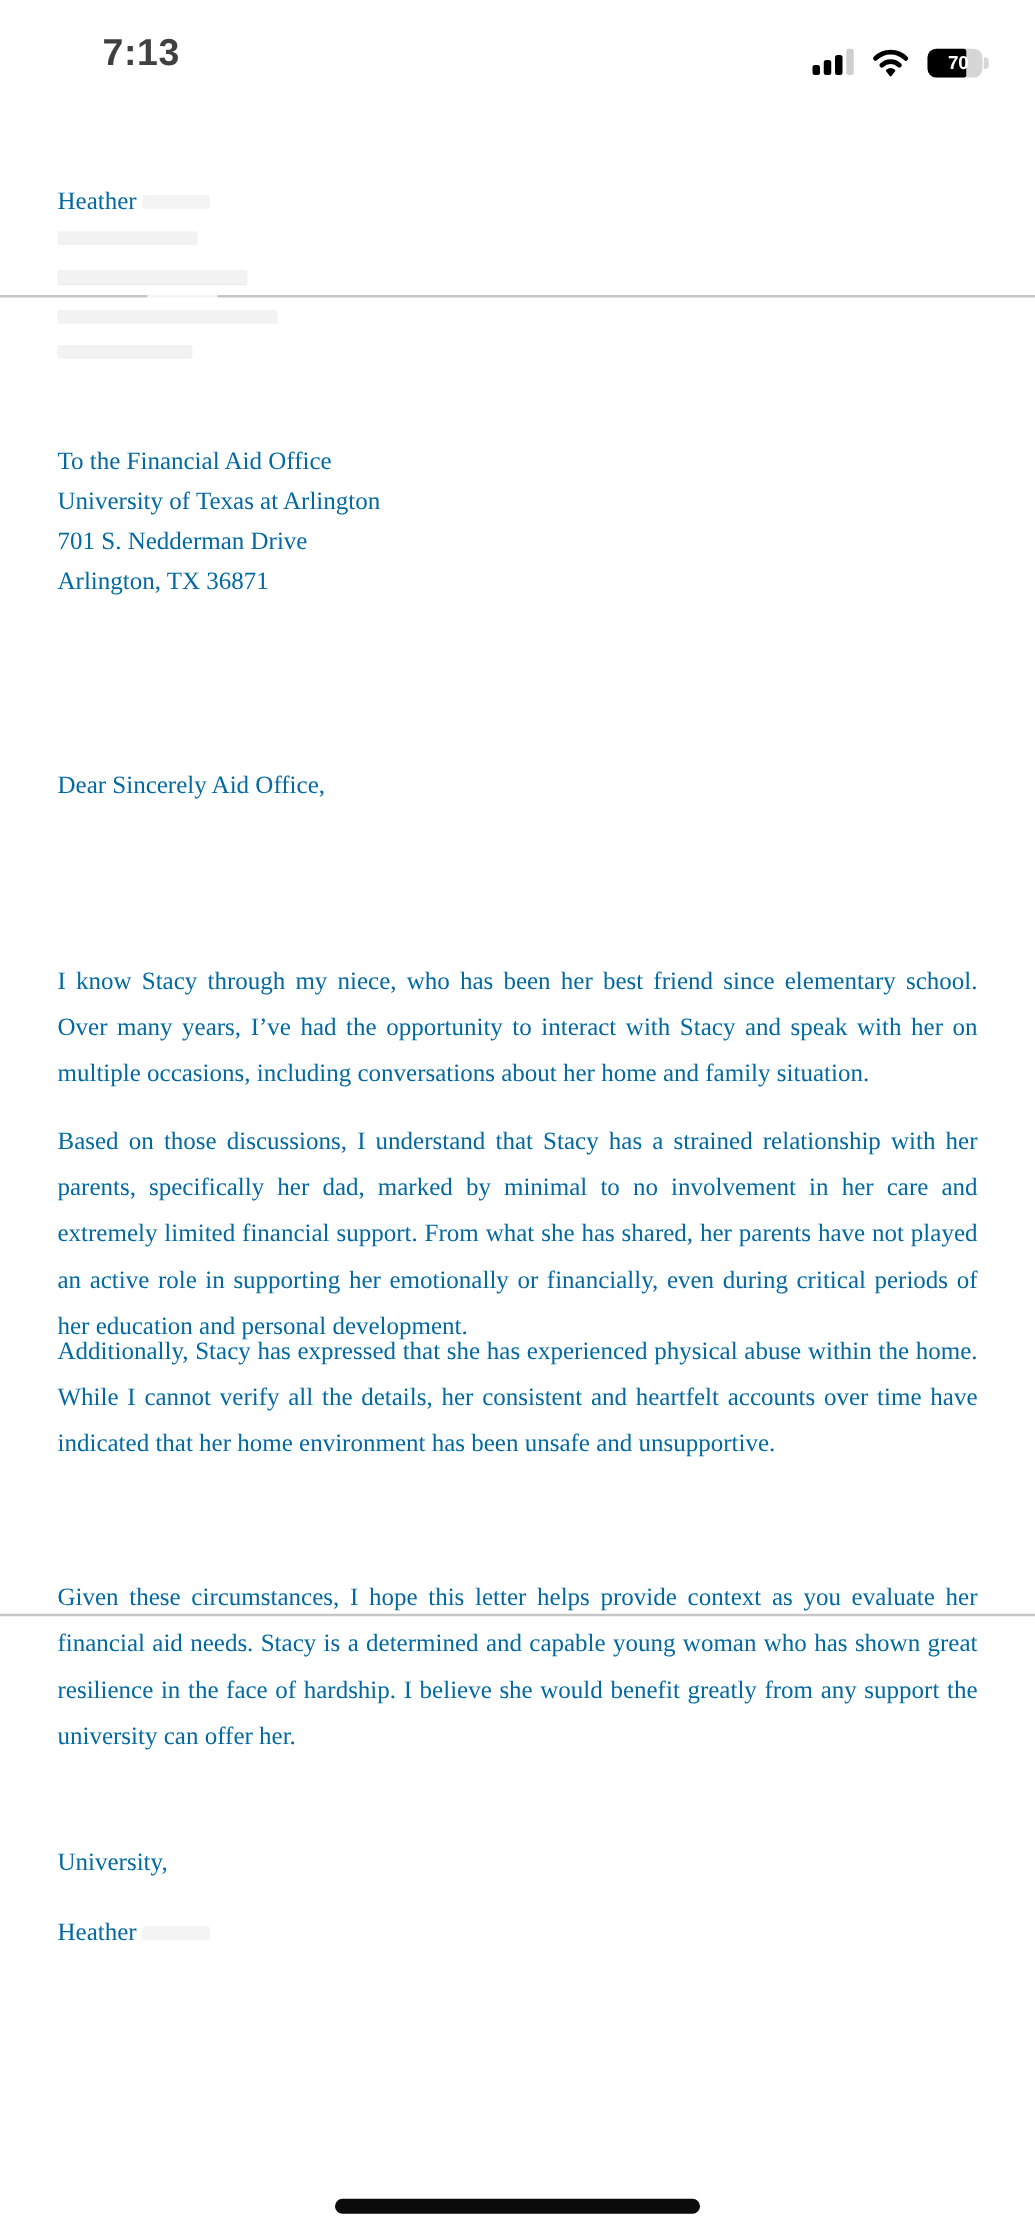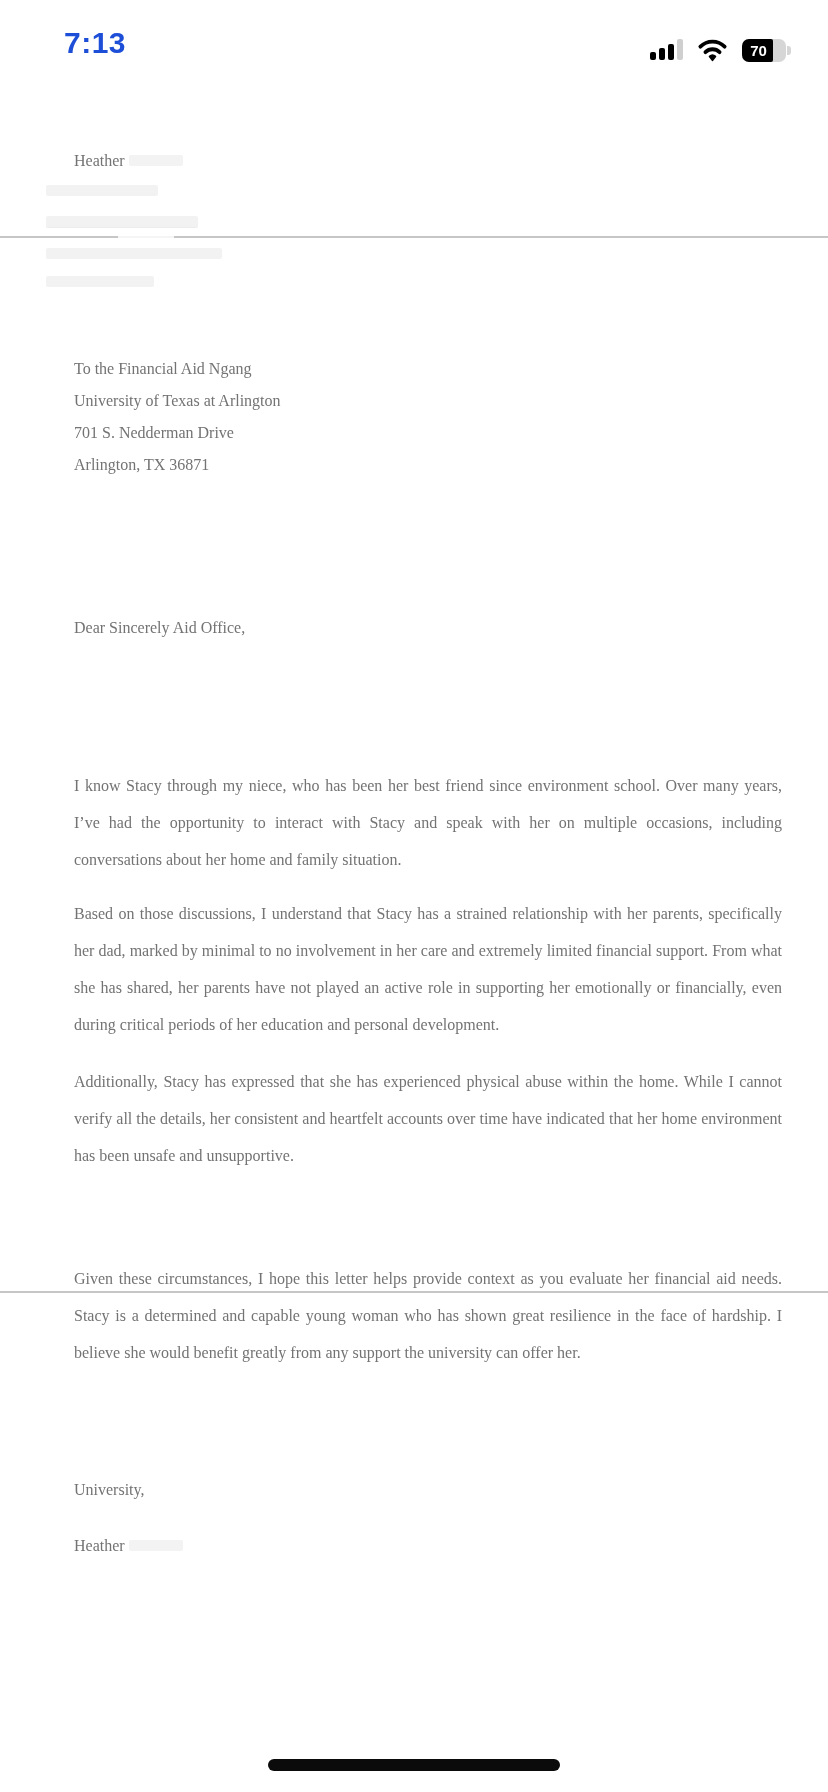--- a/index.html
+++ b/index.html
@@ -4,46 +4,46 @@
 <style>
   html,body{margin:0;padding:0;}
   body{
     width:828px;height:1792px;position:relative;background:#ffffff;
     font-family:"Liberation Serif","DejaVu Serif",serif;color:#111;
     overflow:hidden;
   }
   
   .status-bar{position:absolute;top:0;left:0;width:828px;height:100px;background:#fff;}
   .status-time{
-    position:absolute;left:64px;top:26px;width:80px;text-align:left;
+    position:absolute;left:64px;top:26px;width:80px;text-align:right;
     font-family:"Liberation Sans","DejaVu Sans",sans-serif;
-    font-size:30px;font-weight:700;color:#1d4ed8;letter-spacing:0.5px;
+    font-size:30px;font-weight:700;color:#404040;letter-spacing:0.5px;
   }
   .status-icons{position:absolute;right:42px;top:36px;height:26px;display:flex;align-items:flex-end;gap:14px;}
   .signal{display:flex;align-items:flex-end;gap:3px;height:24px;padding-bottom:2px;}
   .signal .bar{width:6px;border-radius:2px;background:#000;}
   .signal .b1{height:8px;}
   .signal .b2{height:12px;}
   .signal .b3{height:16px;}
   .signal .b4{height:21px;background:#cfcfcf;}
   .wifi{width:31px;height:24px;}
   .battery{position:relative;width:44px;height:23px;border-radius:7px;background:#d6d6d6;overflow:visible;}
   .battery .fill{position:absolute;left:0;top:0;bottom:0;width:31px;background:#000;border-radius:7px 2px 2px 7px;}
   .battery .pct{
-    position:absolute;left:0;top:0;width:33px;height:23px;line-height:23px;text-align:center;
+    position:absolute;left:0;top:0;width:33px;height:23px;line-height:23px;text-align:right;
     font-family:"Liberation Sans","DejaVu Sans",sans-serif;font-size:15px;font-weight:700;color:#fff;
   }
   .battery .tip{position:absolute;right:-5px;top:7px;width:4px;height:9px;border-radius:0 3px 3px 0;background:#d6d6d6;}
   
   .page-line{position:absolute;left:0;right:0;height:2px;background:#c6c6c6;}
   .page-line-1{top:136px;}
   .page-line-2{top:1191px;}
   .line-gap{position:absolute;left:118px;top:134px;width:56px;height:6px;background:rgba(255,255,255,0.82);}
   
-  .doc-abs{position:absolute;left:46px;right:46px;font-size:16px;color:#737373;margin-left:28px;}
+  .doc-abs{position:absolute;left:46px;right:46px;font-size:20px;color:#0369a1;}
   .single{line-height:20px;}
   .addr-line{line-height:32px;}
   .para{line-height:37px;text-align:justify;}
   
   .redacted{position:absolute;left:46px;height:11px;background:#f2f2f2;border-radius:2px;filter:blur(0.4px);}
   .red-1{top:185px;width:112px;}
   .red-2{top:216px;width:152px;border-bottom:1px solid #ececec;}
   .red-3{top:248px;width:176px;}
   .red-4{top:276px;width:108px;}
   .redacted-inline{display:inline-block;width:54px;height:11px;background:#f3f3f3;border-radius:2px;vertical-align:baseline;filter:blur(0.4px);}
@@ -89,30 +89,30 @@
     <span>Heather</span>
     <span class="redacted-inline"></span>
   </div>
 
   <div class="redacted red-1" style="top:85px;"></div>
   <div class="redacted red-2" style="top:116px;"></div>
   <div class="redacted red-3" style="top:148px;"></div>
   <div class="redacted red-4" style="top:176px;"></div>
 
   <div class="doc-abs" style="top:253px;">
-    <div class="addr-line">To the Financial Aid Ngang</div>
+    <div class="addr-line">To the Financial Aid Office</div>
     <div class="addr-line">University of Texas at Arlington</div>
     <div class="addr-line">701 S. Nedderman Drive</div>
     <div class="addr-line">Arlington, TX 36871</div>
   </div>
 
 
   <div class="doc-abs single" style="top:518px;">Dear Sincerely Aid Office,</div>
 
-  <div class="doc-abs para" style="top:667px;">I know Stacy through my niece, who has been her best friend since environment school. Over many years, I’ve had the opportunity to interact with Stacy and speak with her on multiple occasions, including conversations about her home and family situation.</div>
+  <div class="doc-abs para" style="top:667px;">I know Stacy through my niece, who has been her best friend since elementary school. Over many years, I’ve had the opportunity to interact with Stacy and speak with her on multiple occasions, including conversations about her home and family situation.</div>
   <div class="doc-abs para" style="top:795px;">Based on those discussions, I understand that Stacy has a strained relationship with her parents, specifically her dad, marked by minimal to no involvement in her care and extremely limited financial support. From what she has shared, her parents have not played an active role in supporting her emotionally or financially, even during critical periods of her education and personal development.</div>
   <div class="doc-abs para" style="top:963px;">Additionally, Stacy has expressed that she has experienced physical abuse within the home. While I cannot verify all the details, her consistent and heartfelt accounts over time have indicated that her home environment has been unsafe and unsupportive.</div>
 
   <div class="doc-abs para" style="top:1160px;">Given these circumstances, I hope this letter helps provide context as you evaluate her financial aid needs. Stacy is a determined and capable young woman who has shown great resilience in the face of hardship. I believe she would benefit greatly from any support the university can offer her.</div>
 
   <div class="doc-abs single" style="top:1380px;">University,</div>
   <div class="doc-abs single" style="top:1436px;">
     <span>Heather</span>
     <span class="redacted-inline"></span>
   </div>

